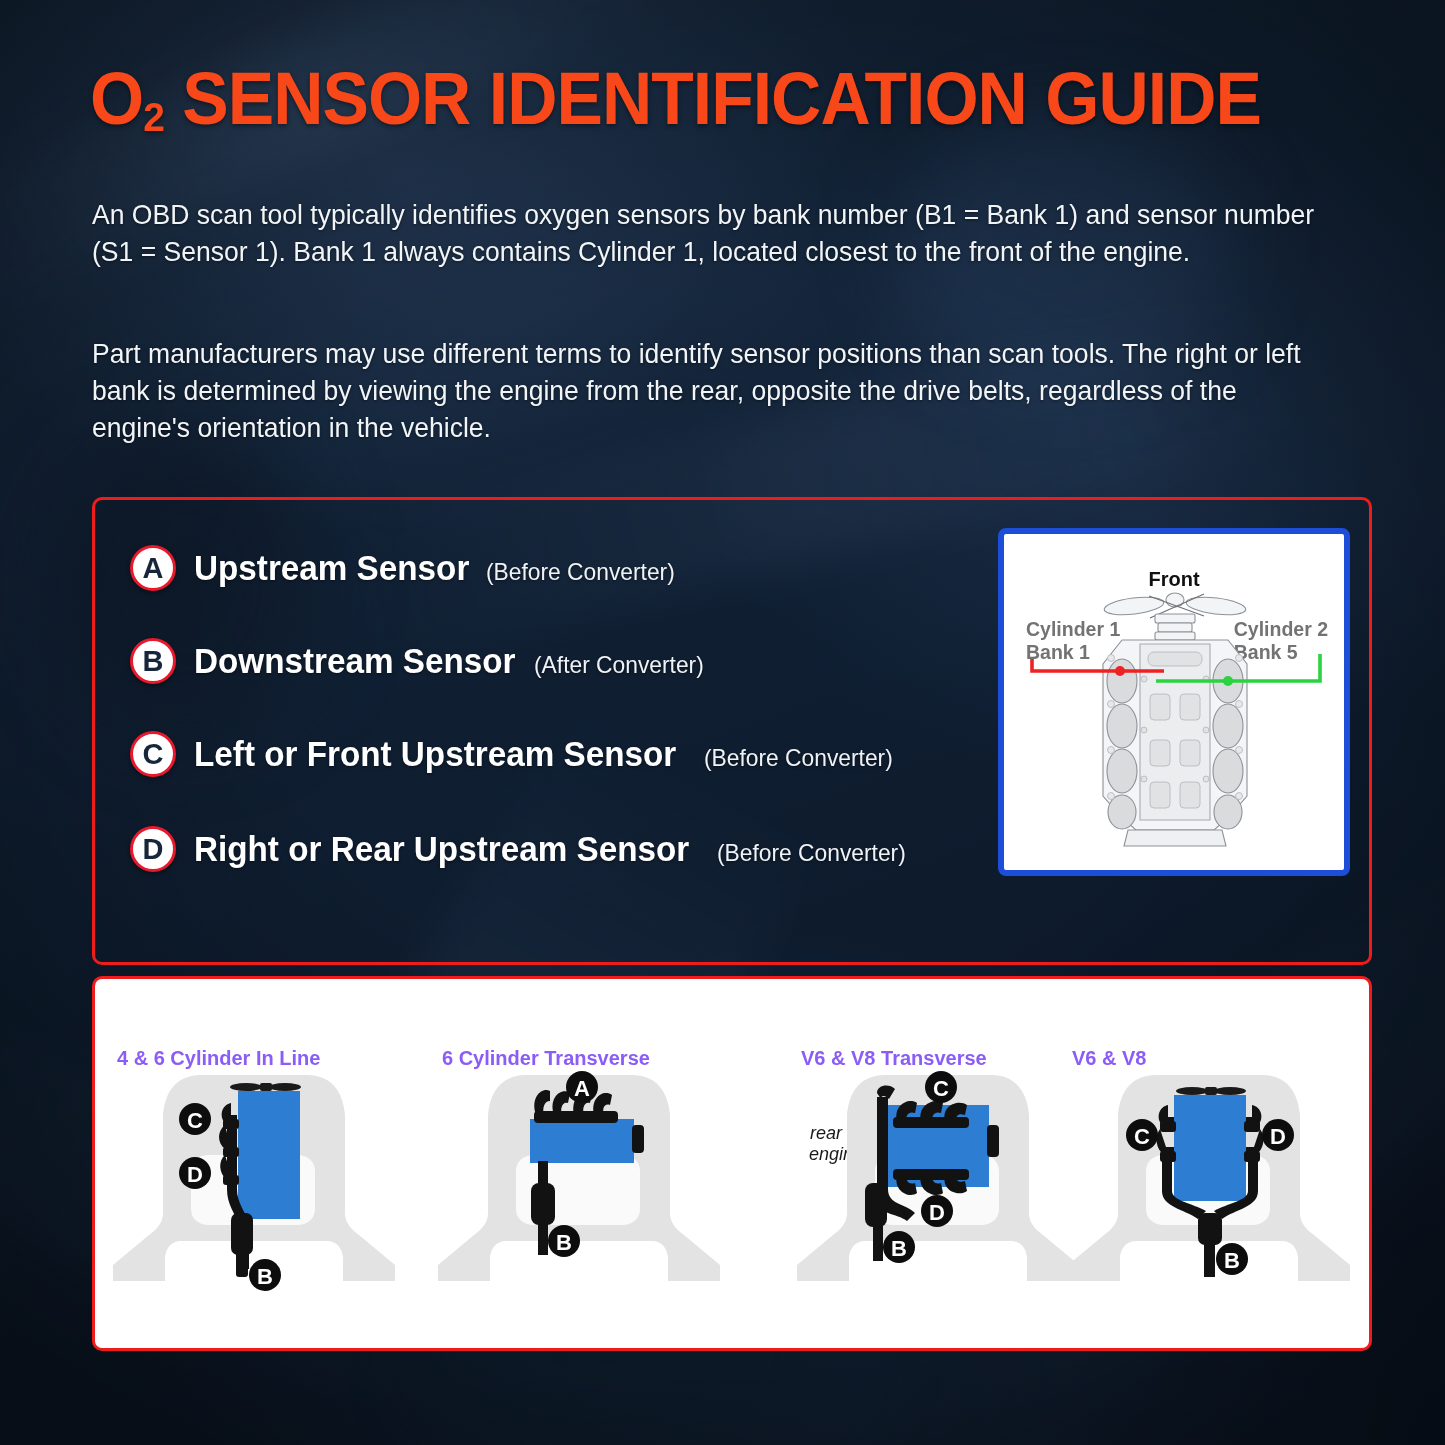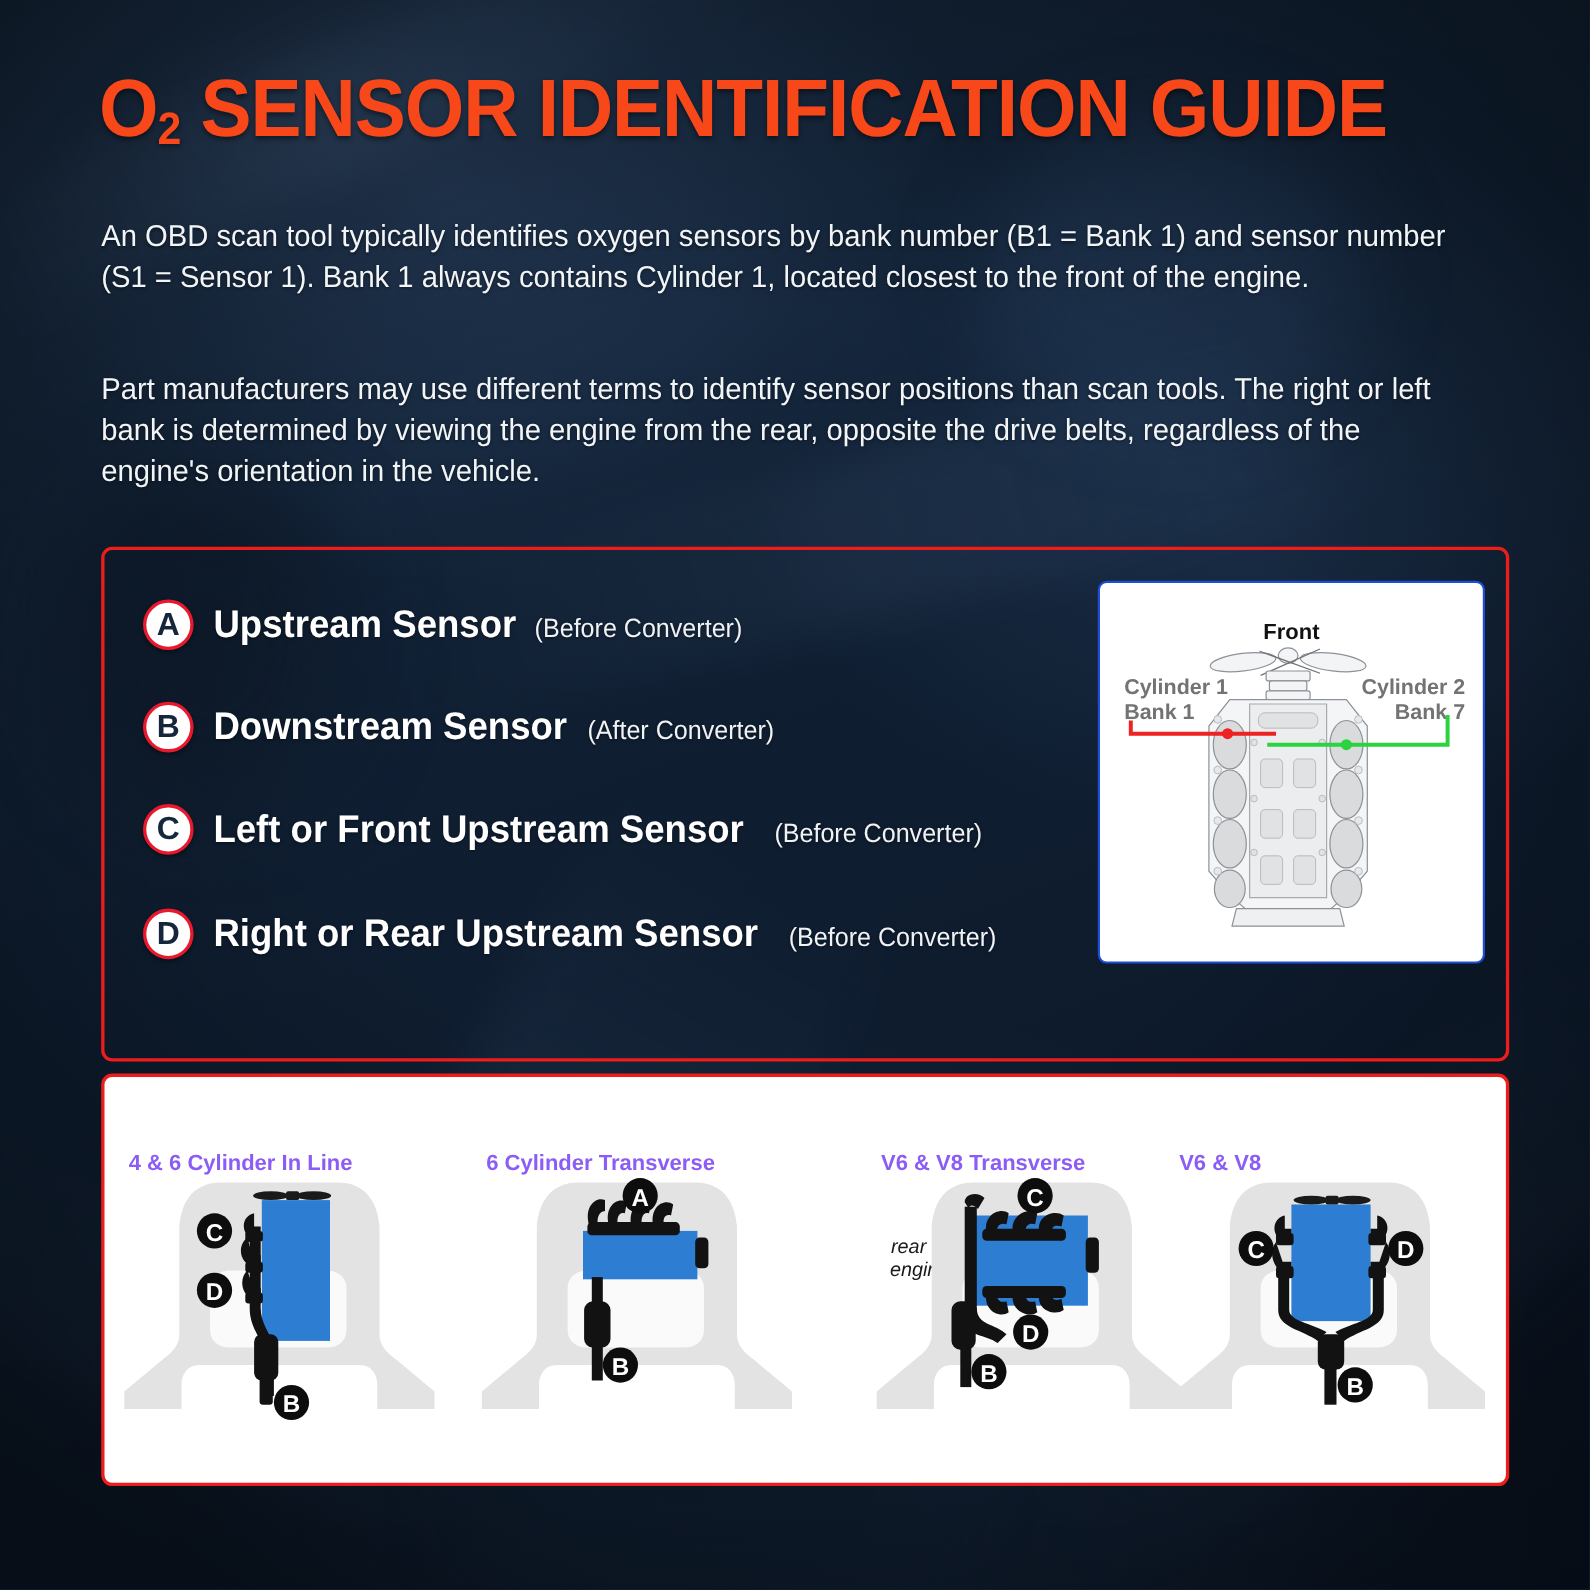--- a/index.html
+++ b/index.html
@@ -85,30 +85,30 @@
     text-shadow:0 1px 3px rgba(0,0,0,.45);
   }
   #row-a{left:130px;top:545px;}
   #row-b{left:130px;top:638px;}
   #row-c{left:130px;top:731px;}
   #row-d{left:130px;top:826px;}
 
   
   #engine-card{
     position:absolute;left:998px;top:528px;width:352px;height:348px;
-    background:#fff;border:2px solid #1d4ed8;border-radius:8px;box-sizing:border-box;
+    background:#fff;border:6px solid #1d4ed8;border-radius:8px;box-sizing:border-box;
     overflow:hidden;
   }
   #engine-card .front-lbl{
     position:absolute;left:0;right:0;top:34px;text-align:center;
     font-size:20px;font-weight:bold;color:#111;
   }
   #engine-card .cyl-lbl{position:absolute;font-size:19.5px;font-weight:bold;color:#737373;line-height:1.18;}
   #engine-card .c1{left:22px;top:84px;text-align:left;}
-  #engine-card .c2{right:16px;top:84px;text-align:right;}
+  #engine-card .c2{right:16px;top:84px;}
 
   
   .diagram{position:absolute;top:1005px;width:320px;height:330px;}
   #dg1{left:105px;}
   #dg2{left:430px;}
   #dg3{left:789px;}
   #dg4{left:1060px;text-align:right;}
   .dg-title{
     position:absolute;left:12px;top:42px;
     font-size:20px;color:#8b5cf6;white-space:nowrap;font-weight:bold;
@@ -166,21 +166,21 @@
   </div>
 
   <div id="engine-card">
     <div class="front-lbl">Front</div>
     <div class="cyl-lbl c1">
       <div>Cylinder 1</div>
       <div>Bank 1</div>
     </div>
     <div class="cyl-lbl c2">
       <div>Cylinder 2</div>
-      <div>Bank 7</div>
+      <div>Bank 5</div>
     </div>
 
     <svg width="346" height="342" viewBox="0 0 346 342" style="position:absolute;left:0;top:0;">
       <g stroke="#8d9298" fill="#f3f4f5" stroke-width="1.1">
 
         <g>
           <ellipse cx="130" cy="72" rx="30" ry="8" transform="rotate(-7 130 72)"></ellipse>
           <ellipse cx="212" cy="72" rx="30" ry="8" transform="rotate(7 212 72)"></ellipse>
           <ellipse cx="171" cy="66" rx="9" ry="7"></ellipse>
           <path d="M145 62 L200 82 M200 60 L146 84" stroke="#6c7177" fill="none"></path>

